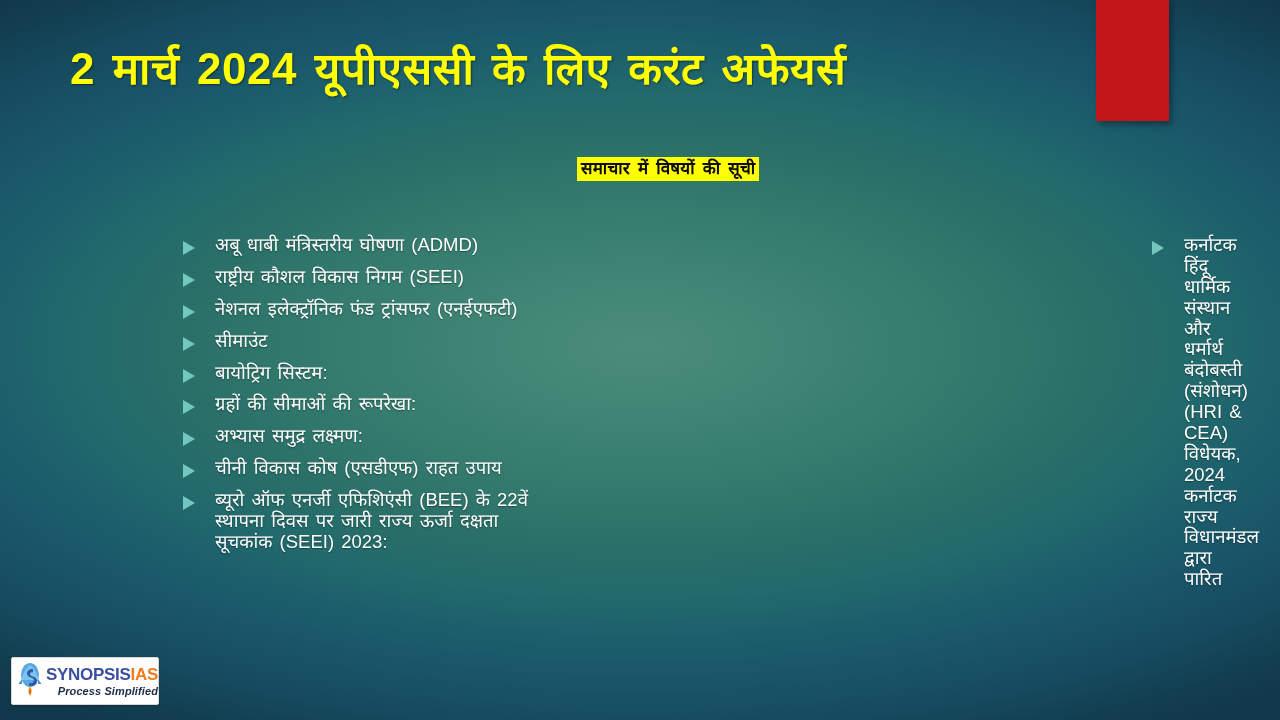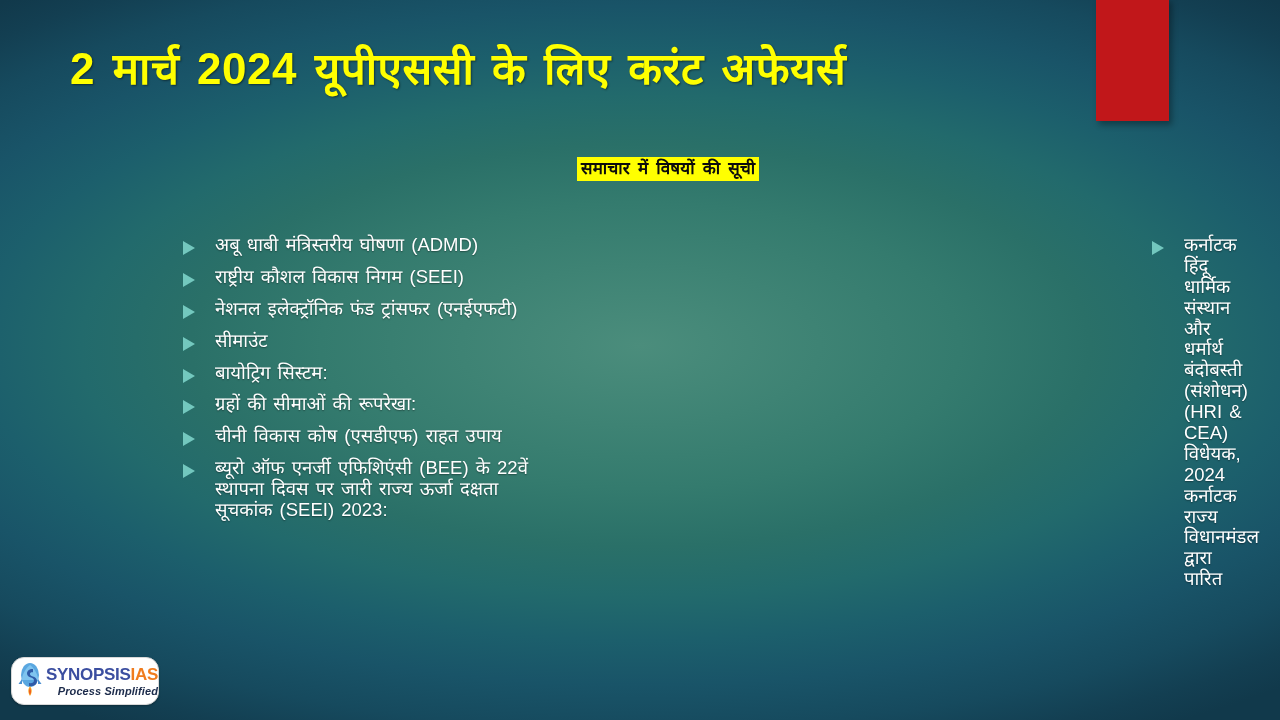--- a/index.html
+++ b/index.html
@@ -130,21 +130,21 @@
 
   
   .logo {
     position: absolute;
     left: 11px;
     top: 657px;
     width: 148px;
     height: 48px;
     background: #ffffff;
     border: 1px solid #d8d8d8;
-    border-radius: 13px;
+    border-radius: 2px;
     display: flex;
     align-items: center;
     padding: 0 5px;
     box-sizing: border-box;
     box-shadow: 0 1px 2px rgba(0,0,0,0.25);
   }
   .logo-mark {
     width: 26px;
     height: 38px;
     flex: 0 0 26px;
@@ -207,20 +207,24 @@
           <span class="bullet-marker"></span>
           <span class="bullet-text">सीमाउंट</span>
         </li>
         <li>
           <span class="bullet-marker"></span>
           <span class="bullet-text">बायोट्रिग सिस्टम:</span>
         </li>
         <li>
           <span class="bullet-marker"></span>
           <span class="bullet-text">ग्रहों की सीमाओं की रूपरेखा:</span>
+        </li>
+        <li>
+          <span class="bullet-marker"></span>
+          <span class="bullet-text">अभ्यास समुद्र लक्ष्मण:</span>
         </li>
         <li>
           <span class="bullet-marker"></span>
           <span class="bullet-text">चीनी विकास कोष (एसडीएफ) राहत उपाय</span>
         </li>
         <li>
           <span class="bullet-marker"></span>
           <span class="bullet-text">ब्यूरो ऑफ एनर्जी एफिशिएंसी (BEE) के 22वें स्थापना दिवस पर जारी राज्य ऊर्जा दक्षता सूचकांक (SEEI) 2023:</span>
         </li>
       </ul>

